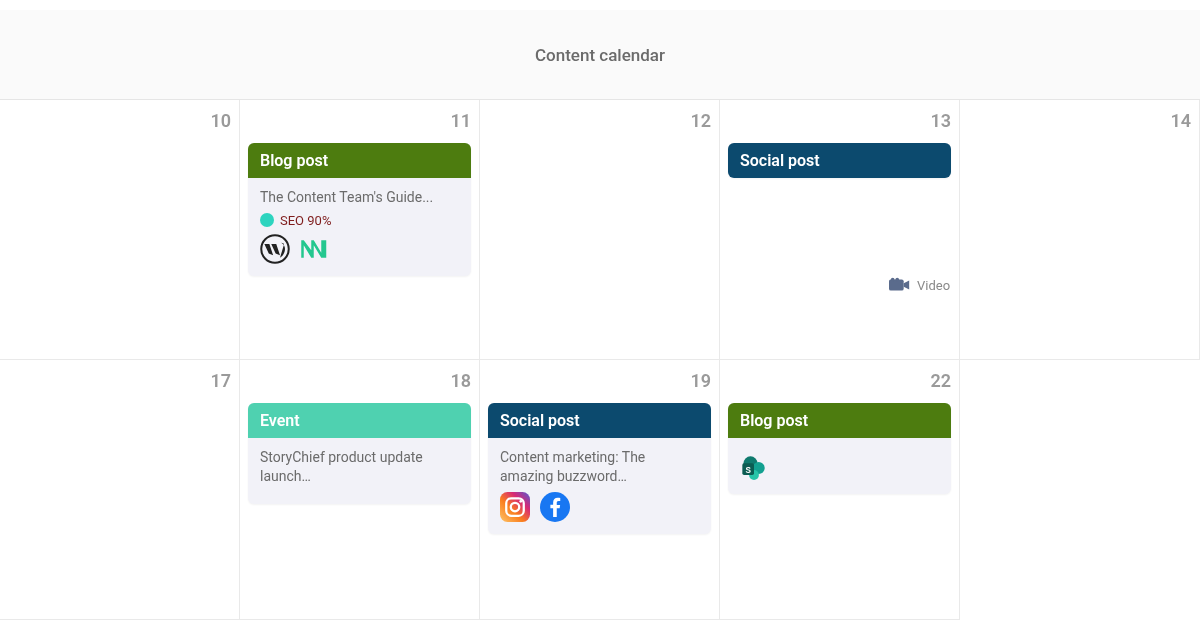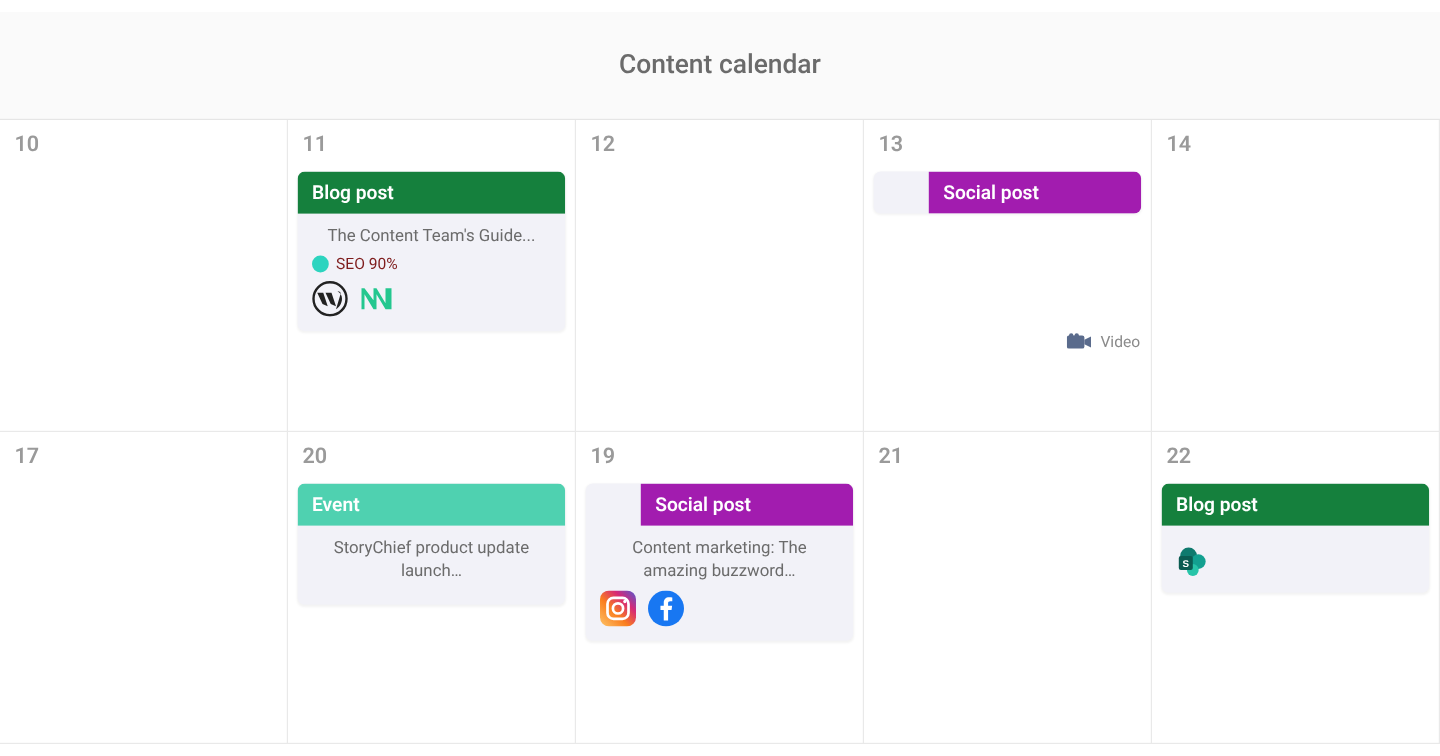--- a/index.html
+++ b/index.html
@@ -12,57 +12,57 @@
   .header {
     height: 90px;
     display: flex;
     align-items: center;
     justify-content: center;
     border-bottom: 1px solid #e5e5e5;
     background: #fafafa;
     margin-top: 10px;
   }
   .header-title {
-    font-size: 22px;
+    font-size: 17px;
     font-weight: 500;
     color: #6b6b6b;
   }
   .calendar-grid {
     display: grid;
     grid-template-columns: repeat(5, 1fr);
     grid-template-rows: 260px 260px;
   }
   .day-cell {
     border-right: 1px solid #e9e9e9;
     border-bottom: 1px solid #e9e9e9;
     padding: 10px 8px;
     position: relative;
   }
   .day-number {
     font-size: 18px;
     font-weight: 600;
     color: #9a9a9a;
     margin-left: 4px;
+    text-align: right;
   }
   .card {
     margin-top: 12px;
     border-radius: 6px;
     background: #f2f2f8;
     overflow: hidden;
     box-shadow: 0 1px 2px rgba(0,0,0,0.05);
   }
   .card-header {
     padding: 8px 12px;
     font-size: 16px;
     font-weight: 600;
     color: #fff;
   }
   .card-body {
     padding: 10px 12px 12px 12px;
-    text-align: center;
   }
   .card-title {
     font-size: 14px;
     color: #6b6b6b;
     line-height: 1.35;
     margin-bottom: 6px;
   }
   .seo-row {
     display: flex;
     align-items: center;
@@ -77,22 +77,22 @@
   .seo-text {
     font-size: 13px;
     color: #7f1d1d;
   }
   .icon-row {
     display: flex;
     align-items: center;
     gap: 10px;
     margin-top: 6px;
   }
-  .bg-blue   { background: #15803d; }
-  .bg-pink   { background: #a21caf; margin-left: 46px; }
+  .bg-blue   { background: #4d7c0f; }
+  .bg-pink   { background: #0c4a6e; }
   .bg-teal   { background: #4fd1b0; }
 
   
   .ico { display:inline-flex; align-items:center; justify-content:center; }
   .ico svg { display:block; }
 </style>
 </head>
 <body>
 
 <div class="header">
@@ -156,21 +156,21 @@
       </span>
       <span style="font-size:13px;color:#8a8a8a;">Video</span>
     </div>
   </div>
 
   <div class="day-cell">
     <div class="day-number">17</div>
   </div>
 
   <div class="day-cell">
-    <div class="day-number">20</div>
+    <div class="day-number">18</div>
     <div class="card">
       <div class="card-header bg-teal">Event</div>
       <div class="card-body">
         <div class="card-title">StoryChief product update launch…</div>
       </div>
     </div>
   </div>
 
   <div class="day-cell">
     <div class="day-number">19</div>
@@ -199,23 +199,20 @@
             <svg width="30" height="30" viewBox="0 0 24 24">
                 <circle cx="12" cy="12" r="12" fill="#1877f2"></circle>
                 <path d="M13.4 20v-7h2.3l.4-2.7h-2.7V8.6c0-.8.3-1.4 1.5-1.4h1.3V4.8c-.6-.1-1.3-.2-2.1-.2-2.2 0-3.6 1.3-3.6 3.7v1.9H8.3V13h2.2v7z" fill="#fff"></path>
               </svg>
           </span>
         </div>
       </div>
     </div>
   </div>
 
-  <div class="day-cell">
-    <div class="day-number">21</div>
-  </div>
 
   <div class="day-cell">
     <div class="day-number">22</div>
     <div class="card">
       <div class="card-header bg-blue">Blog post</div>
       <div class="card-body">
         <div class="icon-row">
           <span class="ico">
             <svg width="28" height="28" viewBox="0 0 24 24">
               <circle cx="9" cy="8" r="6" fill="#0f7a6e"></circle>

